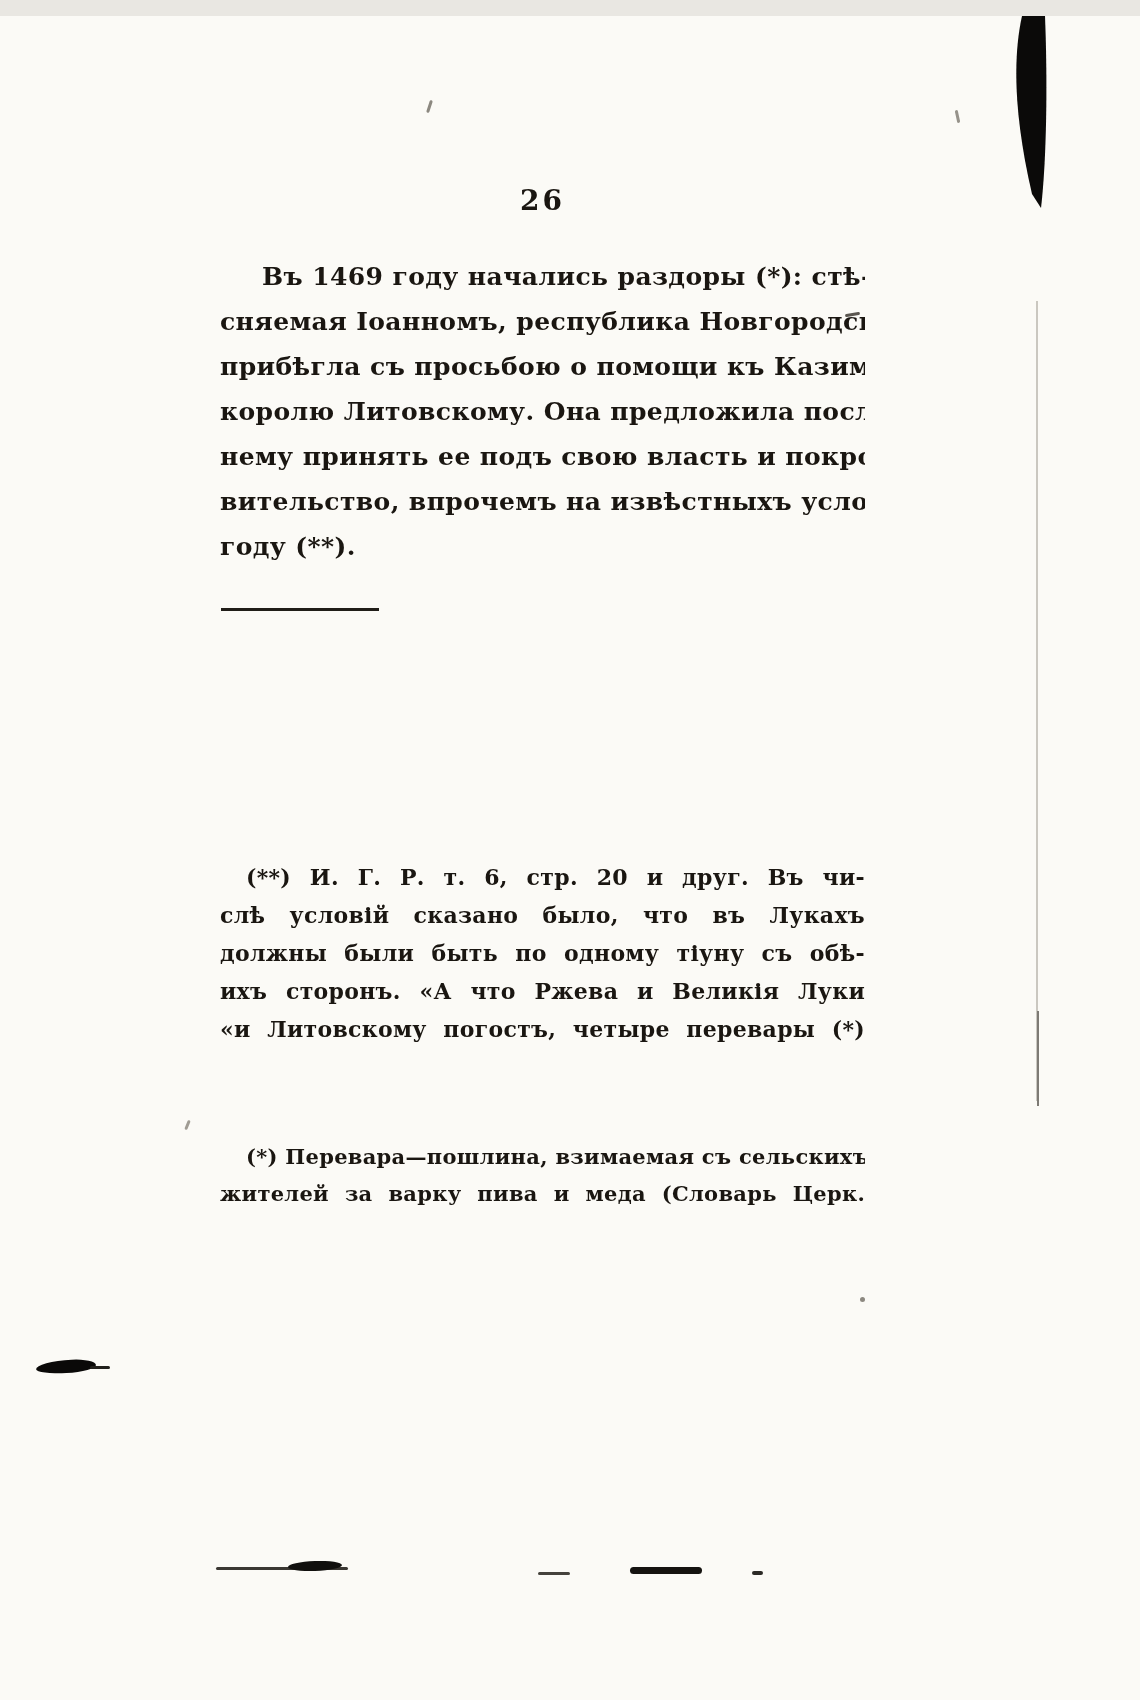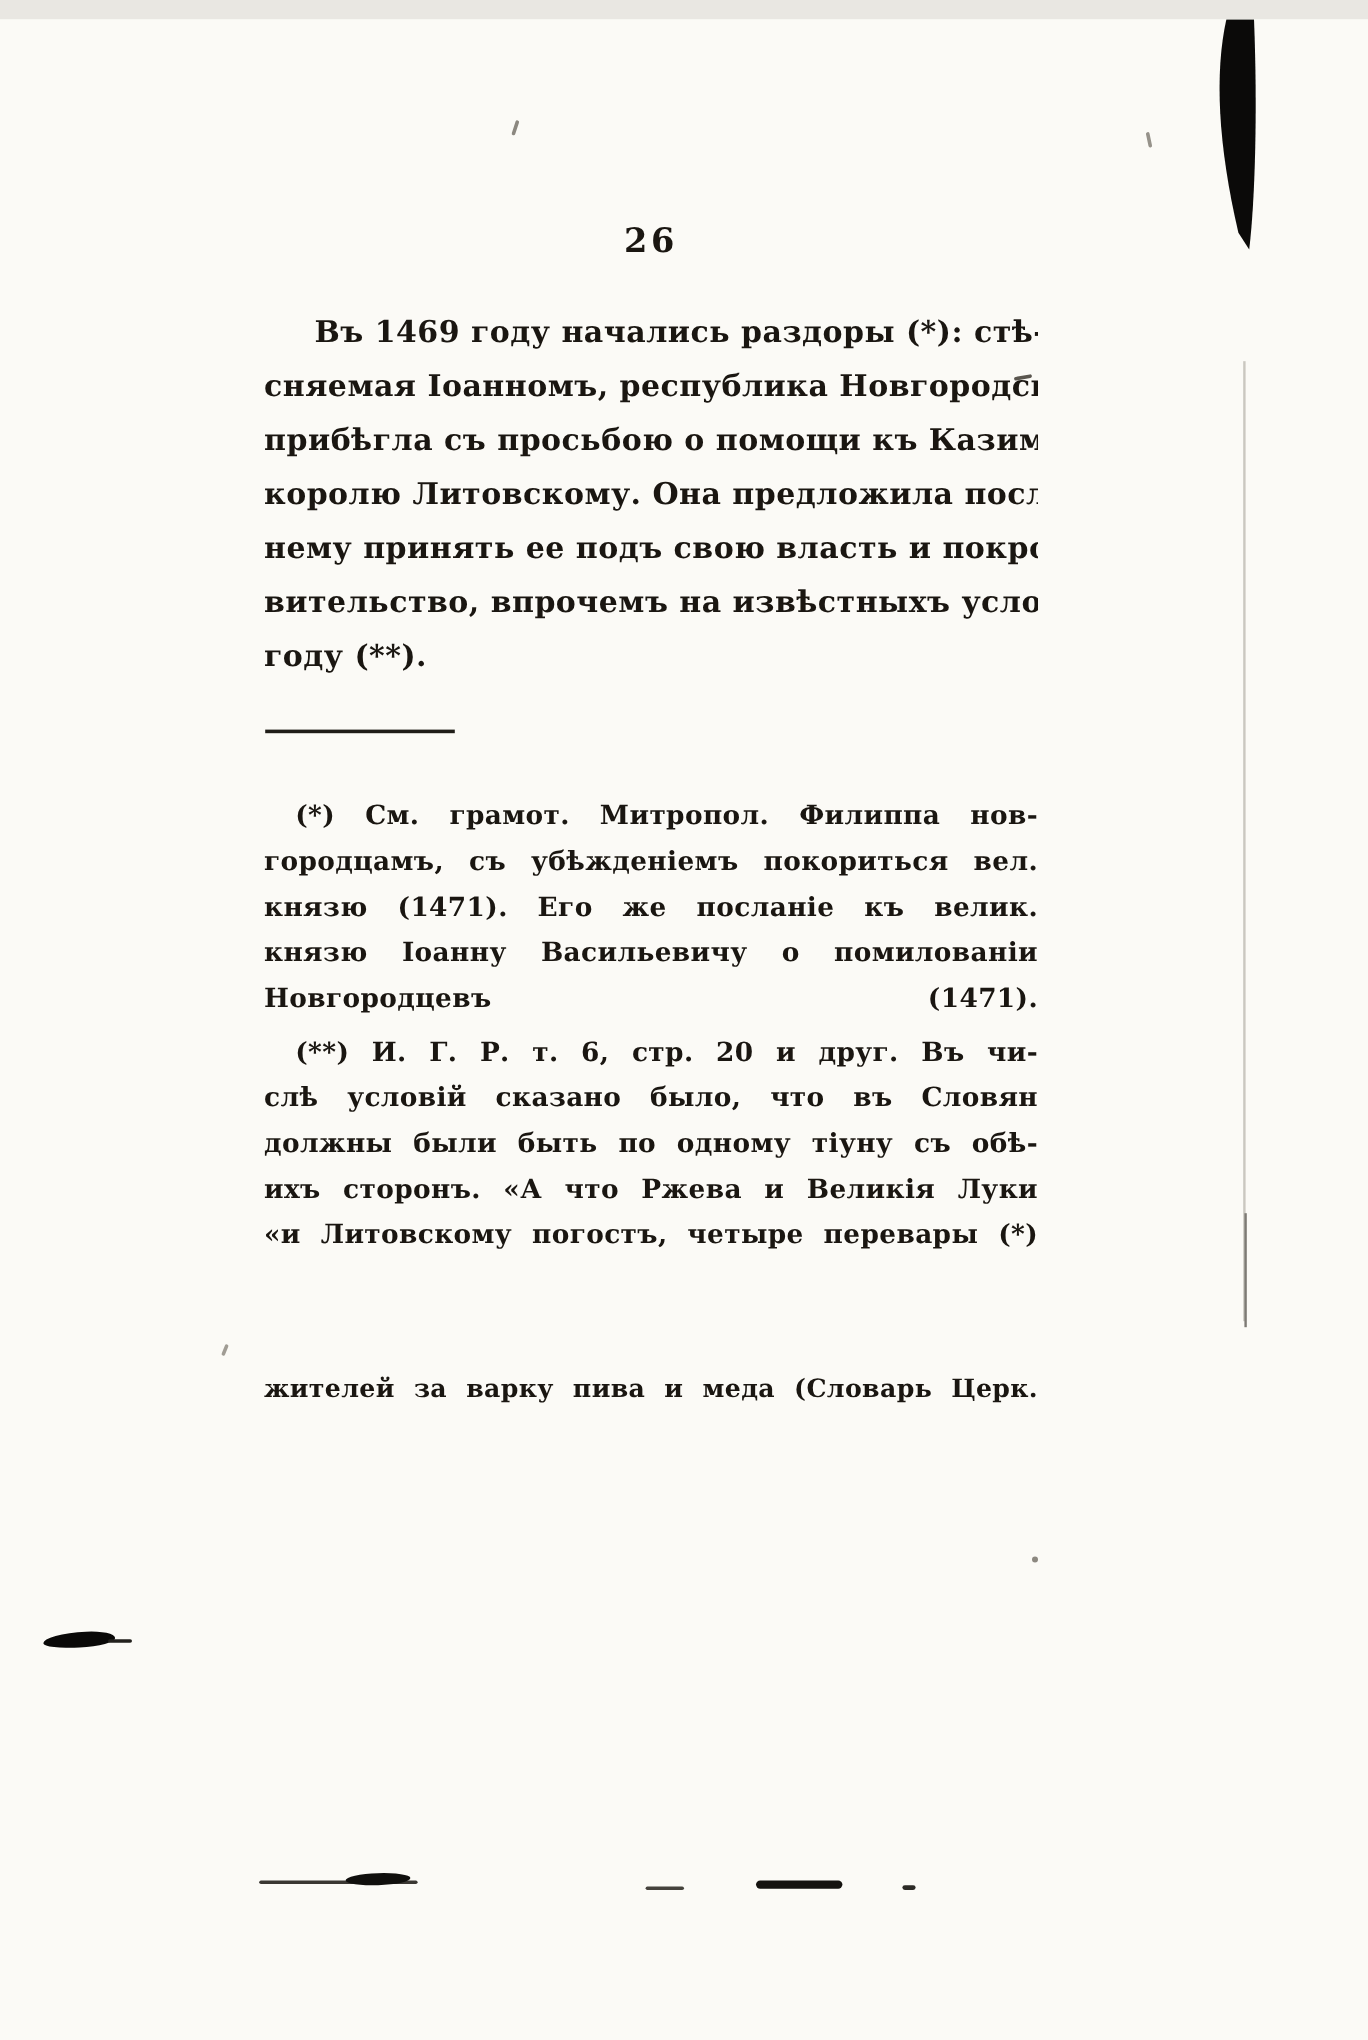--- a/index.html
+++ b/index.html
@@ -154,37 +154,31 @@
     <div class="line">сняемая Іоанномъ, республика Новгородская</div>
     <div class="line">прибѣгла съ просьбою о помощи къ Казимиру,</div>
     <div class="line">королю Литовскому. Она предложила послѣд-</div>
     <div class="line">нему принять ее подъ свою власть и покро-</div>
     <div class="line">вительство, впрочемъ на извѣстныхъ усло-</div>
     <div class="line lastline">году (**).</div>
   </div>
 
   <div class="fn-rule"></div>
 
-  <div class="fn-block fn-1">
-    <div class="line indent">(*) См. грамот. Митропол. Филиппа нов-</div>
-    <div class="line">городцамъ, съ убѣжденіемъ покориться вел.</div>
-    <div class="line">князю (1471). Его же посланіе къ велик.</div>
-    <div class="line">князю Іоанну Васильевичу о помилованіи</div>
-    <div class="line lastline">Новгородцевъ (1471).</div>
-  </div>
 
   <div class="fn-block fn-2">
     <div class="line indent">(**) И. Г. Р. т. 6, стр. 20 и друг. Въ чи-</div>
-    <div class="line">слѣ условій сказано было, что въ Словян</div>
+    <div class="line">слѣ условій сказано было, что въ Лукахъ</div>
     <div class="line">должны были быть по одному тіуну съ обѣ-</div>
     <div class="line">ихъ сторонъ. «А что Ржева и Великія Луки</div>
     <div class="line">«и Литовскому погостъ, четыре перевары (*)</div>
   </div>
 
   <div class="fn-block fn-3">
+    <div class="line indent">(*) Перевара—пошлина, взимаемая съ сельскихъ</div>
     <div class="line">жителей за варку пива и меда (Словарь Церк.</div>
   </div>
 
   <svg class="artifact" style="left:1008px; top:0;" width="55" height="200" viewBox="0 0 55 200">
     <path d="M14,0 C4,45 7,105 24,178 L33,192 C38,150 40,75 37,0 Z" fill="#0b0a09"></path>
   </svg>
 
   <div class="artifact edge-line-light"></div>
   <div class="artifact edge-line-dark"></div>
   <div class="artifact stray-dash"></div>

